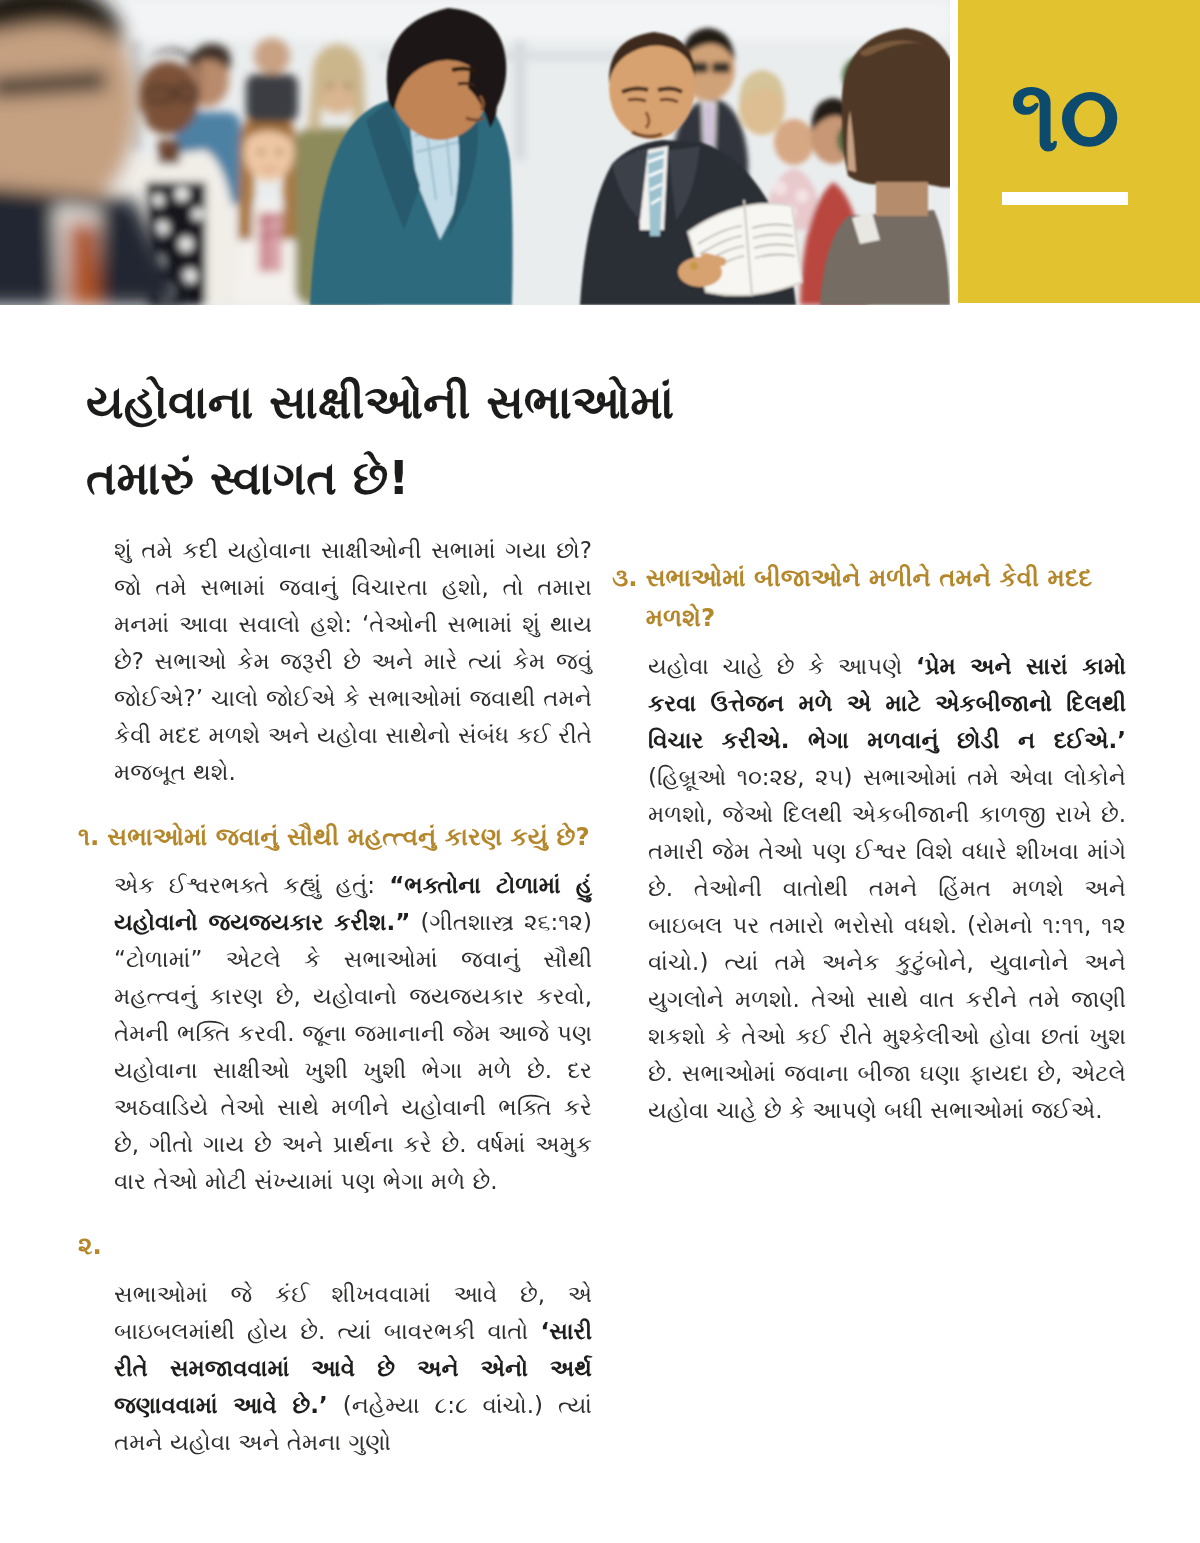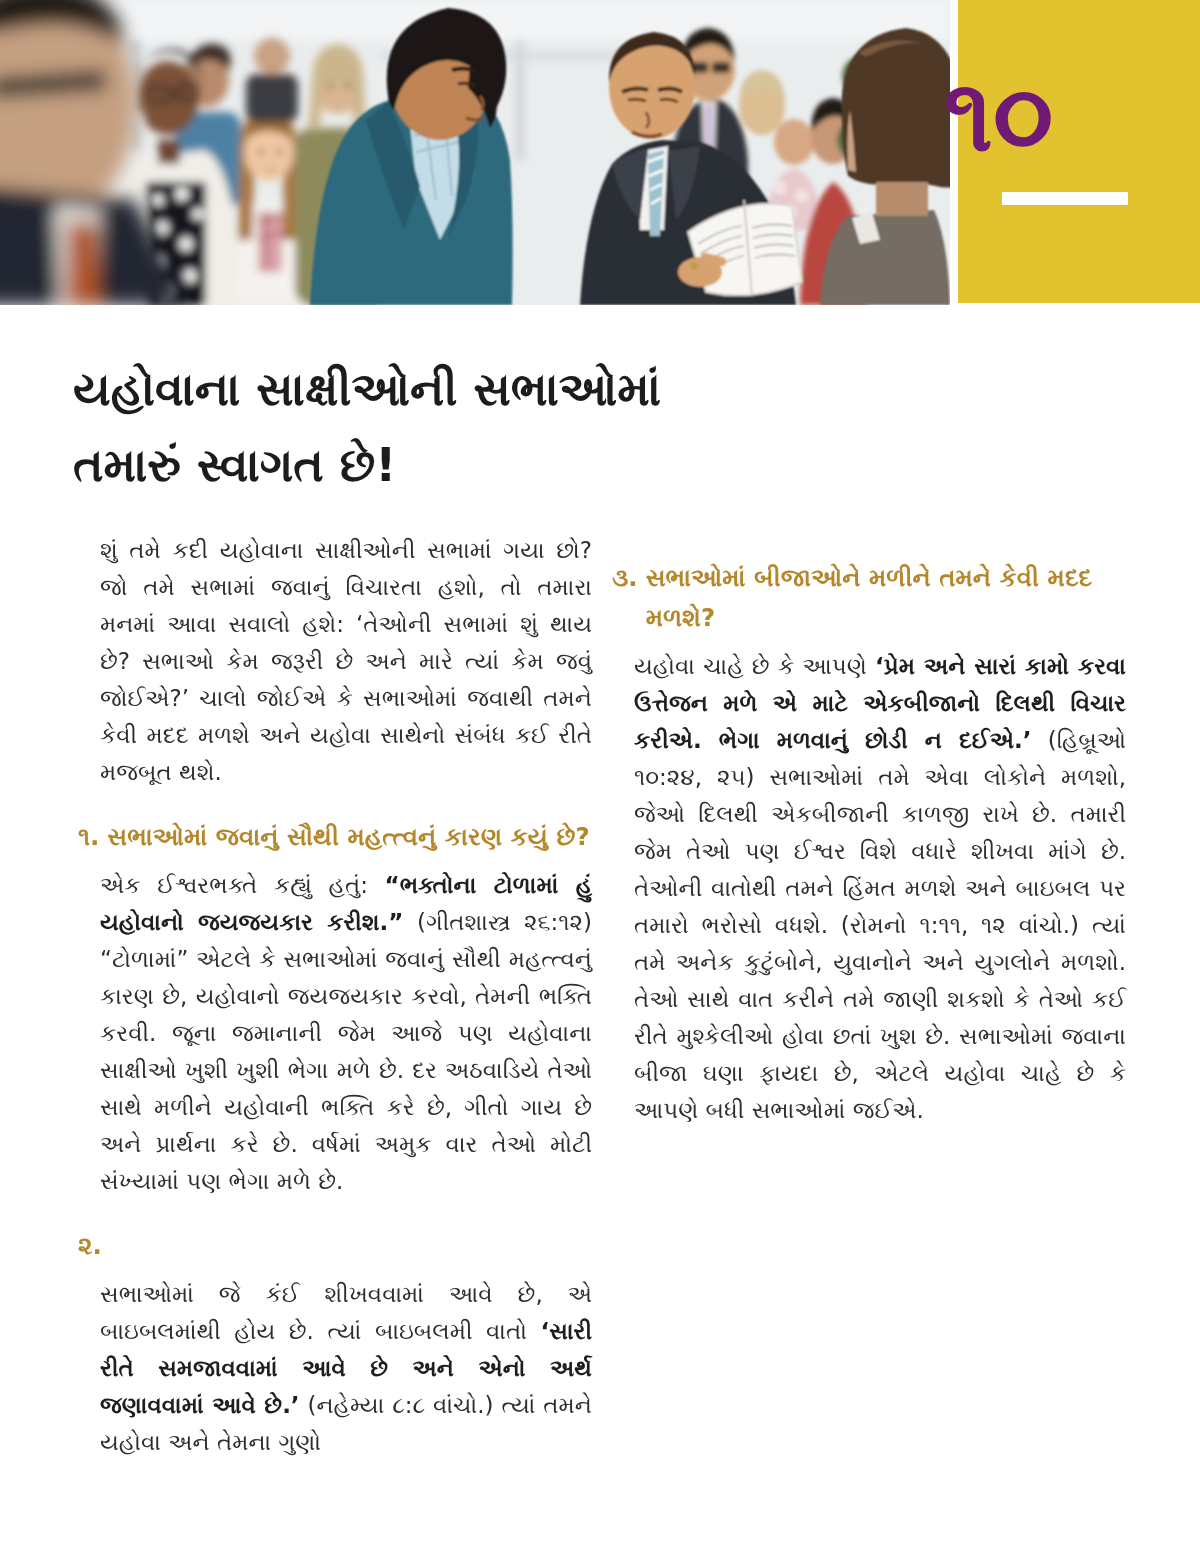--- a/index.html
+++ b/index.html
@@ -19,37 +19,37 @@
     background:#e9ebec;
   }
   
   .badge{
     position:absolute; left:958px; top:0;
     width:242px; height:303px;
     background:#e3c230;
   }
   .badge-num{
     margin-top:46px;
-    text-align:left;
+    text-align:center;
     transform:translateX(-14px);
     font-size:100px;
     line-height:140px;
     font-weight:700;
-    color:#701a75;
+    color:#0c4a6e;
   }
   .badge-bar{
     width:126px; height:13px;
     background:#ffffff;
     margin:6px auto 0 auto;
     transform:translateX(-14px);
   }
   
   .title{
     position:absolute; left:70px; top:348px;
-    margin:3px; padding:0;
+    margin:16px; padding:0;
     width:860px;
     font-size:46px;
     line-height:76px;
     font-weight:700;
     color:#1c1c1a;
   }
   .tline{display:block;}
   
   .col{
     position:absolute; top:532px;
@@ -66,21 +66,21 @@
     gap:8px;
     margin:26px 0 10px 0;
     color:#b5872b;
     font-weight:700;
     font-size:24.5px;
     line-height:40px;
     text-align:left;
   }
   .section-heading .num{flex:0 0 auto; min-width:18px;}
   p.body-para{
-    margin:0 0 0 22px;
+    margin:0 0 0 36px;
     padding:0;
   }
   p.body-para b{font-weight:700; color:#1e1e1c;}
 </style>
 </head>
 <body>
 
 <div class="page">
 
   <div class="hero">
@@ -278,21 +278,21 @@
   <div class="col col-left" id="col-left">
       <p class="body-para"><span>શું તમે કદી યહોવાના સાક્ષીઓની સભામાં ગયા છો? જો તમે સભામાં જવાનું વિચારતા હશો, તો તમારા મનમાં આવા સવાલો હશે: ‘તેઓની સભામાં શું થાય છે? સભાઓ કેમ જરૂરી છે અને મારે ત્યાં કેમ જવું જોઈએ?’ ચાલો જોઈએ કે સભાઓમાં જવાથી તમને કેવી મદદ મળશે અને યહોવા સાથેનો સંબંધ કઈ રીતે મજબૂત થશે.</span></p>
       <div class="section-heading">
         <span class="num">૧.</span>
         <span class="htext">સભાઓમાં જવાનું સૌથી મહત્ત્વનું કારણ કયું છે?</span>
       </div>
       <p class="body-para"><span>એક ઈશ્વરભક્તે કહ્યું હતું: </span><b>“ભક્તોના ટોળામાં હું યહોવાનો જયજયકાર કરીશ.”</b><span> (ગીતશાસ્ત્ર ૨૬:૧૨) “ટોળામાં” એટલે કે સભાઓમાં જવાનું સૌથી મહત્ત્વનું કારણ છે, યહોવાનો જયજયકાર કરવો, તેમની ભક્તિ કરવી. જૂના જમાનાની જેમ આજે પણ યહોવાના સાક્ષીઓ ખુશી ખુશી ભેગા મળે છે. દર અઠવાડિયે તેઓ સાથે મળીને યહોવાની ભક્તિ કરે છે, ગીતો ગાય છે અને પ્રાર્થના કરે છે. વર્ષમાં અમુક વાર તેઓ મોટી સંખ્યામાં પણ ભેગા મળે છે.</span></p>
       <div class="section-heading">
         <span class="num">૨.</span>
       </div>
-      <p class="body-para"><span>સભાઓમાં જે કંઈ શીખવવામાં આવે છે, એ બાઇબલમાંથી હોય છે. ત્યાં બાઇબલમી વાતો </span><b>‘સારી રીતે સમજાવવામાં આવે છે અને એનો અર્થ જણાવવામાં આવે છે.’</b><span> (નહેમ્યા ૮:૮ વાંચો.) ત્યાં તમને યહોવા અને તેમના ગુણો</span></p>
+      <p class="body-para"><span>સભાઓમાં જે કંઈ શીખવવામાં આવે છે, એ બાઇબલમાંથી હોય છે. ત્યાં બાવરભકી વાતો </span><b>‘સારી રીતે સમજાવવામાં આવે છે અને એનો અર્થ જણાવવામાં આવે છે.’</b><span> (નહેમ્યા ૮:૮ વાંચો.) ત્યાં તમને યહોવા અને તેમના ગુણો</span></p>
     </div>
   <div class="col col-right" id="col-right">
       <div class="section-heading">
         <span class="num">૩.</span>
         <span class="htext">સભાઓમાં બીજાઓને મળીને તમને કેવી મદદ મળશે?</span>
       </div>
       <p class="body-para"><span>યહોવા ચાહે છે કે આપણે </span><b>‘પ્રેમ અને સારાં કામો કરવા ઉત્તેજન મળે એ માટે એકબીજાનો દિલથી વિચાર કરીએ. ભેગા મળવાનું છોડી ન દઈએ.’</b><span> (હિબ્રૂઓ ૧૦:૨૪, ૨૫) સભાઓમાં તમે એવા લોકોને મળશો, જેઓ દિલથી એકબીજાની કાળજી રાખે છે. તમારી જેમ તેઓ પણ ઈશ્વર વિશે વધારે શીખવા માંગે છે. તેઓની વાતોથી તમને હિંમત મળશે અને બાઇબલ પર તમારો ભરોસો વધશે. (રોમનો ૧:૧૧, ૧૨ વાંચો.) ત્યાં તમે અનેક કુટુંબોને, યુવાનોને અને યુગલોને મળશો. તેઓ સાથે વાત કરીને તમે જાણી શકશો કે તેઓ કઈ રીતે મુશ્કેલીઓ હોવા છતાં ખુશ છે. સભાઓમાં જવાના બીજા ઘણા ફાયદા છે, એટલે યહોવા ચાહે છે કે આપણે બધી સભાઓમાં જઈએ.</span></p>
     </div>
 
 </div>

